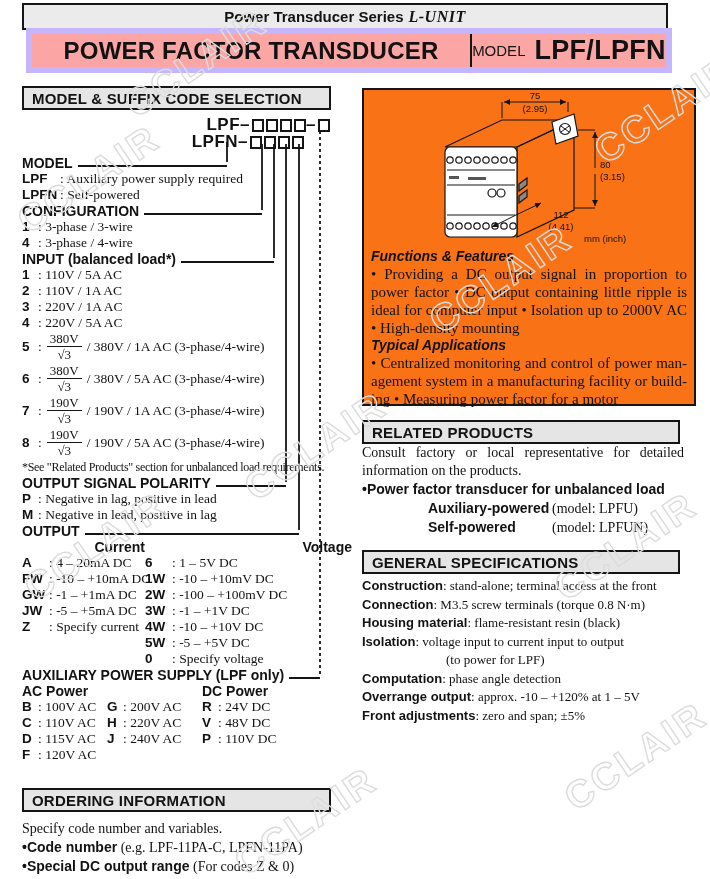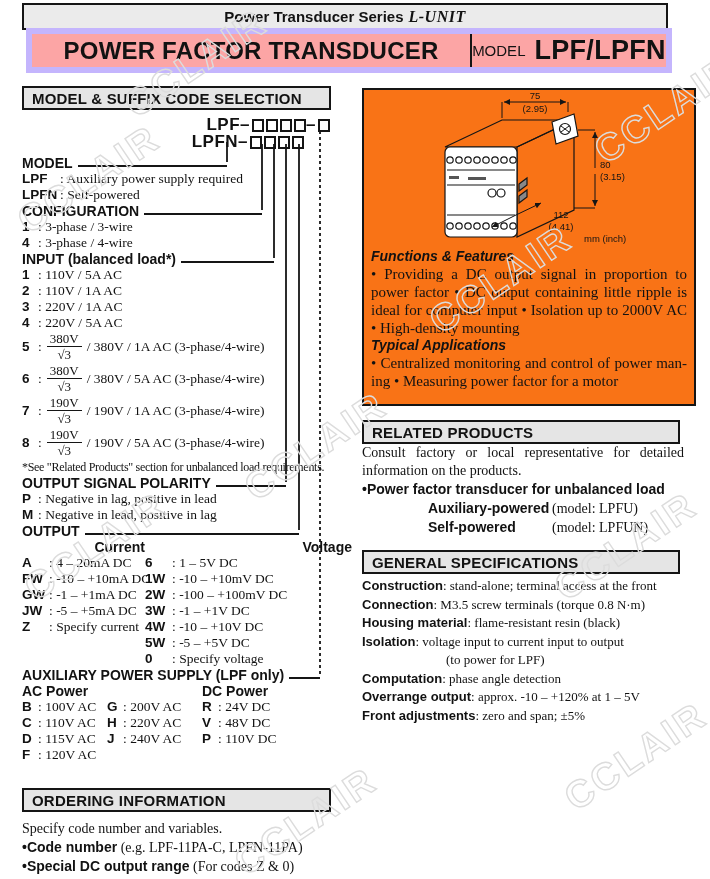--- a/index.html
+++ b/index.html
@@ -412,20 +412,21 @@
       </g>
     </svg>
 
     <div class="fheading">Functions &amp; Features</div>
     <div class="fline j">•  Providing a DC output signal in proportion to</div>
     <div class="fline j">power factor • DC output containing little ripple is</div>
     <div class="fline j">ideal for computer input • Isolation up to 2000V AC</div>
     <div class="fline">• High-density mounting</div>
     <div class="fheading">Typical Applications</div>
     <div class="fline j">• Centralized monitoring and control of power man-</div>
+    <div class="fline j">agement system in a manufacturing facility or build-</div>
     <div class="fline">ing • Measuring power factor for a motor</div>
   </div>
 
   <div class="schead relhead" style="margin-right:16px;">RELATED PRODUCTS</div>
   <div class="rline j">Consult factory or local representative for detailed</div>
   <div class="rline">information on the products.</div>
   <div class="relbullet">•Power factor transducer for unbalanced load</div>
   <div class="relrow">
     <span class="reln">Auxiliary-powered</span>
     <span>(model: LPFU)</span>

